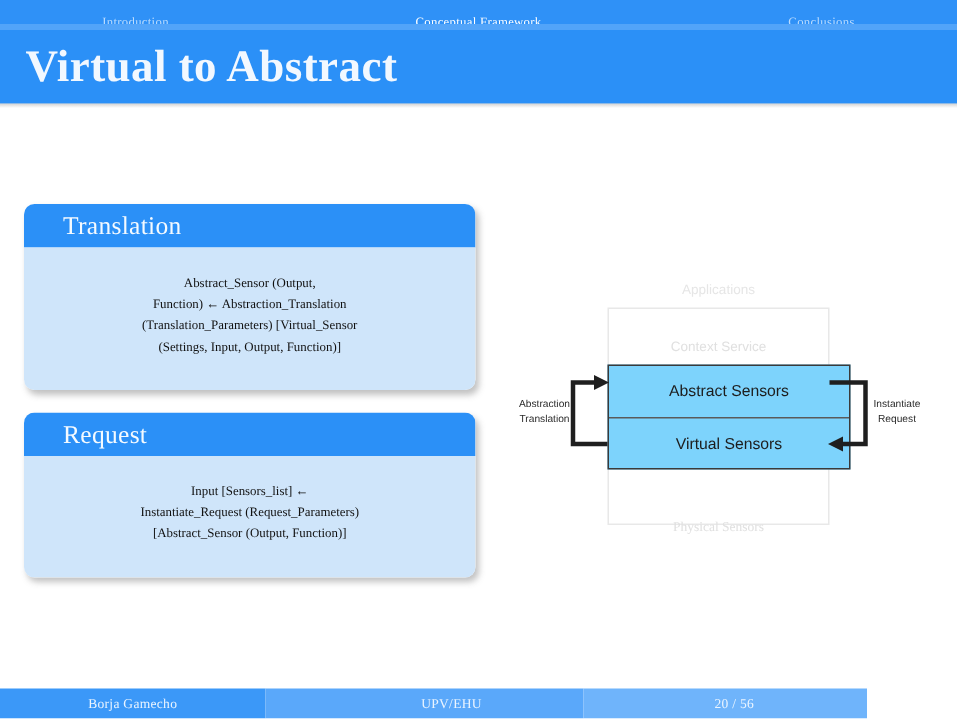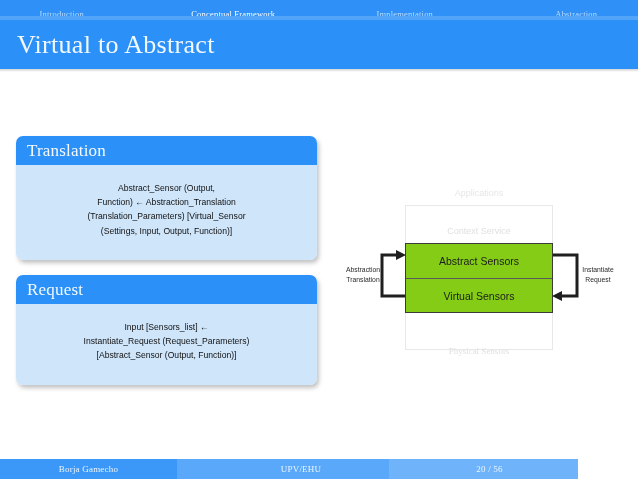--- a/index.html
+++ b/index.html
@@ -19,65 +19,65 @@
   .nav-item.active{color:#ffffff;}
   .nav-underline{
     position:absolute;left:0;top:16px;width:638px;height:4px;background:#52a4f9;
   }
   
   .titlebar{
     position:absolute;left:0;top:20px;width:638px;height:49px;
     background:#2b90f7;display:flex;align-items:center;
   }
   .slide-title{
-    color:#f2f8ff;font-size:26px;padding-left:17px;font-weight:normal;
+    color:#f2f8ff;font-size:30px;padding-left:17px;font-weight:bold;
     letter-spacing:.3px;
   }
   .title-shadow{
     position:absolute;left:0;top:69px;width:638px;height:3px;
     background:linear-gradient(to bottom,rgba(120,120,120,.33),rgba(255,255,255,0));
   }
   
   .block{
     position:absolute;left:16px;width:301px;
     border-radius:7px;
     box-shadow:2px 3px 4px rgba(120,120,120,.45);
     overflow:hidden;
   }
   #block-translation{top:136px;}
   #block-request{top:275px;}
   .block-header{
     background:#2b90f7;height:29px;display:flex;align-items:center;
-    padding-left:11px;
+    padding-left:26px;
   }
   .block-header-title{color:#f4faff;font-size:17px;letter-spacing:.2px;}
   .block-body{
     background:#cfe5fa;padding:16px 12px 22px 12px;
     text-align:center;
   }
   .block-code{
-    font-family:Liberation Sans, sans-serif;
+    font-family:Liberation Serif, serif;
     font-size:8.6px;line-height:1.65;color:#111;white-space:pre-line;
   }
   
   .diagram{position:absolute;left:330px;top:170px;width:300px;height:185px;}
   .layer-stack{
     position:absolute;left:75px;top:35px;width:148px;height:145px;
     border:1px solid #e8e8e8;box-sizing:border-box;
   }
   .dlabel{
     position:absolute;width:148px;left:75px;text-align:center;
     font-family:"Liberation Sans",sans-serif;font-size:9px;color:#e0e0e0;margin-top:10px;
   }
   #label-applications{top:8px;color:#e6e6e6;}
   #label-context{top:46px;}
   #label-physical{top:166px;font-family:Liberation Serif, serif;}
   .core-box{
-    position:absolute;left:75px;top:73px;width:148px;height:70px;
-    border:1.6px solid #3a3a3a;box-sizing:border-box;background:#84cc16;
+    position:absolute;left:75px;top:73px;width:162px;height:70px;
+    border:1.6px solid #3a3a3a;box-sizing:border-box;background:#7dd3fc;
   }
   .core-row{
     height:50%;box-sizing:border-box;display:flex;align-items:center;
     justify-content:center;
     font-family:"Liberation Sans",sans-serif;font-size:10.5px;color:#1d1d1d;
   }
   .core-row.bottom{border-top:1.4px solid #5a5a5a;}
   .side-label{
     position:absolute;text-align:center;
     font-family:"Liberation Sans",sans-serif;font-size:6.8px;color:#2b2b2b;
@@ -100,22 +100,21 @@
   .footer-top-line{
     position:absolute;left:0;bottom:20px;width:638px;height:2px;background:#ffffff;
   }
 </style>
 </head>
 <body>
 
 <div class="navbar">
   <div class="nav-item">Introduction</div>
   <div class="nav-item active">Conceptual Framework</div>
-  <div class="nav-item">Implementation</div>
-  <div class="nav-item">Abstraction</div>
+  <div class="nav-item">Conclusions</div>
 </div>
 <div class="nav-underline"></div>
 
 <div class="titlebar">
   <div class="slide-title">Virtual to Abstract</div>
 </div>
 <div class="title-shadow"></div>
 
 <div class="block" id="block-translation">
   <div class="block-header">

